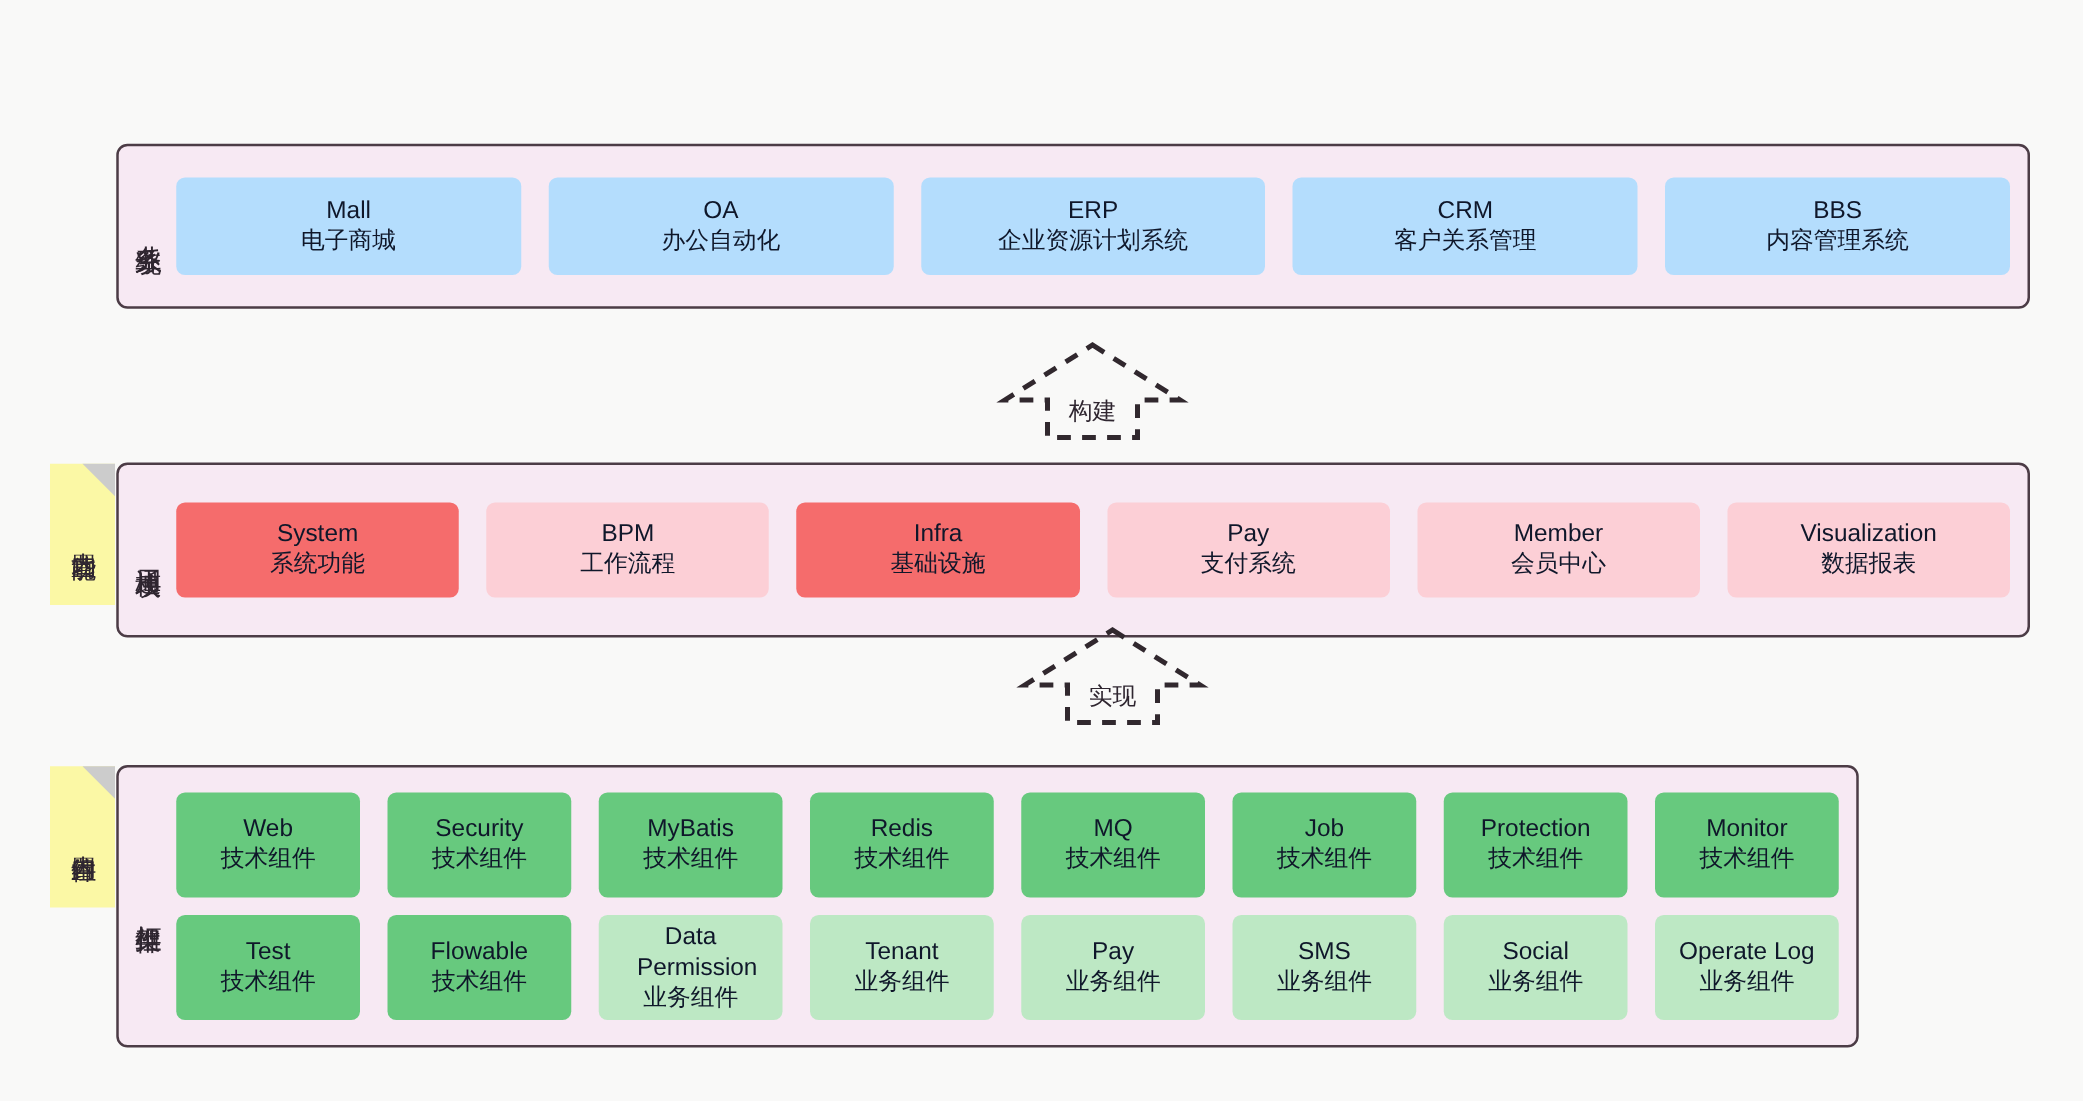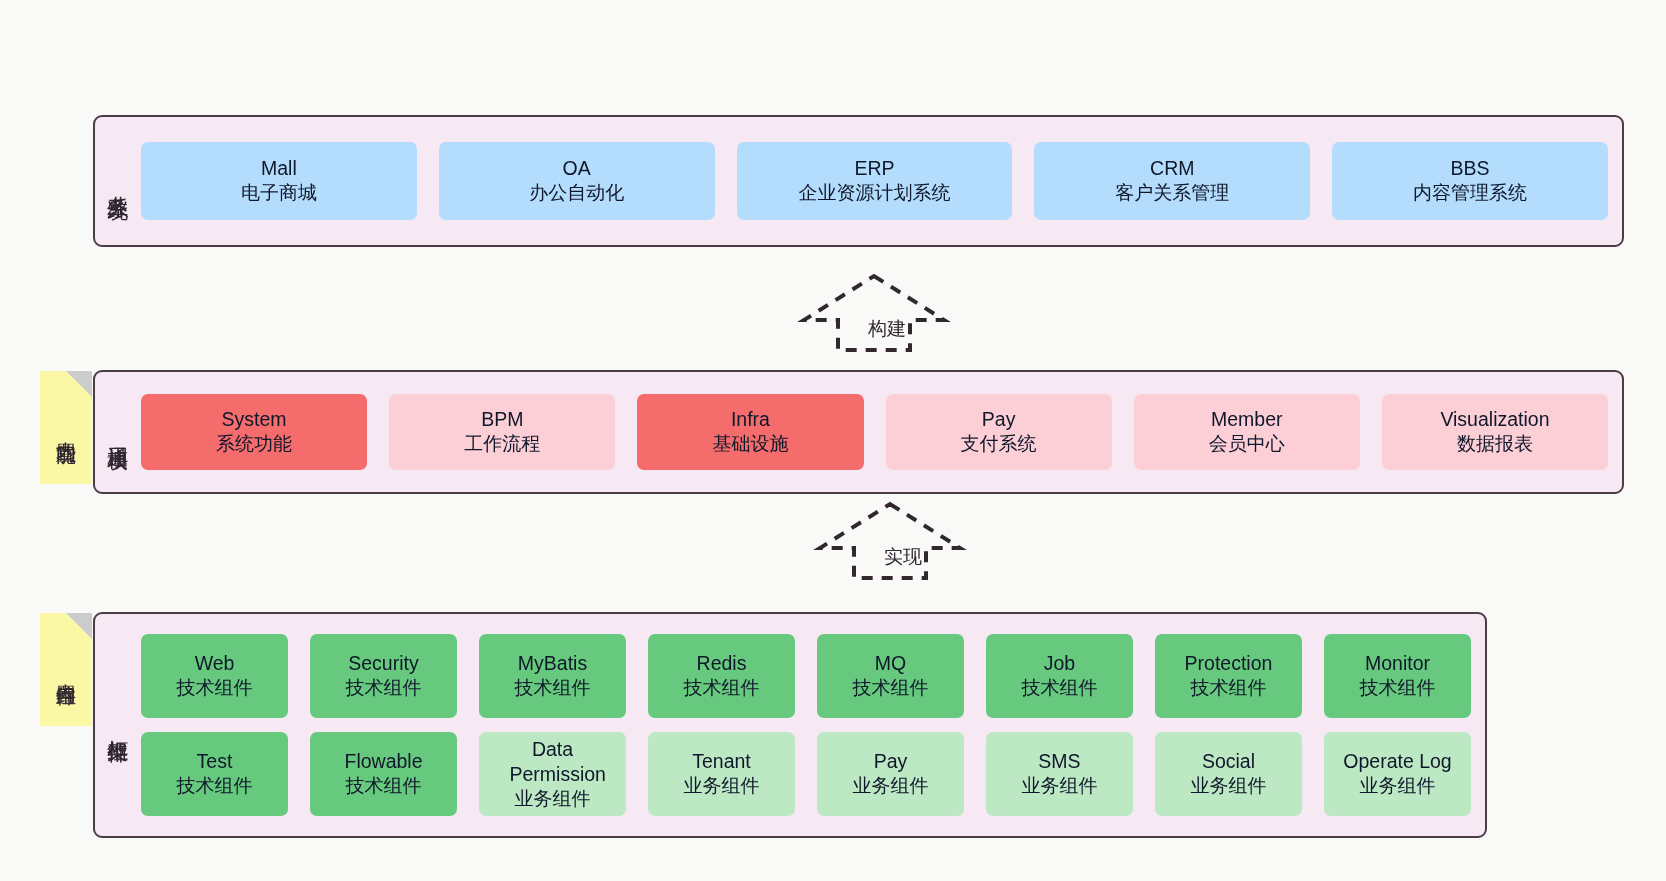--- a/index.html
+++ b/index.html
@@ -114,21 +114,21 @@
   }
 
   
   .connector {
     position: absolute;
     z-index: 2;
   }
   .connector svg { display: block; overflow: visible; }
   .connector .conn-label {
     position: absolute;
-    left: 13px;
+    left: 0;
     width: 100%;
     text-align: center;
     font-size: 19px;
     color: #2f2630;
     user-select: none;
     white-space: nowrap;
   }
 </style>
 </head>
 <body>
@@ -168,21 +168,21 @@
       <path d="M 74 4 L 144 48 L 110 48 L 110 78 L 38 78 L 38 48 L 4 48 Z" fill="none" stroke="#31282e" stroke-width="4" stroke-dasharray="11 9" stroke-linejoin="miter"></path>
     </svg>
     <div class="conn-label" style="top:44px;">构建</div>
   </div>
 
   <div class="sticky" id="sticky-common-module" style="left:40px; top:371px; width:52px; height:113px;">
     <span class="fold"></span>
     <span>内置功能</span>
   </div>
 
-  <div class="layer" id="layer-common-module" style="left:93px; top:370px; width:1531px; height:124px;">
+  <div class="layer" id="layer-common-module" style="left:93px; top:370px; width:1531px; height:140px;">
     <div class="layer-title">通用模块</div>
     <div class="layer-body">
       <div class="row" style="height:76px;">
         <div class="card red">
           <div>System</div>
           <div class="sub">系统功能</div>
         </div>
         <div class="card pinklight">
           <div>BPM</div>
           <div class="sub">工作流程</div>

